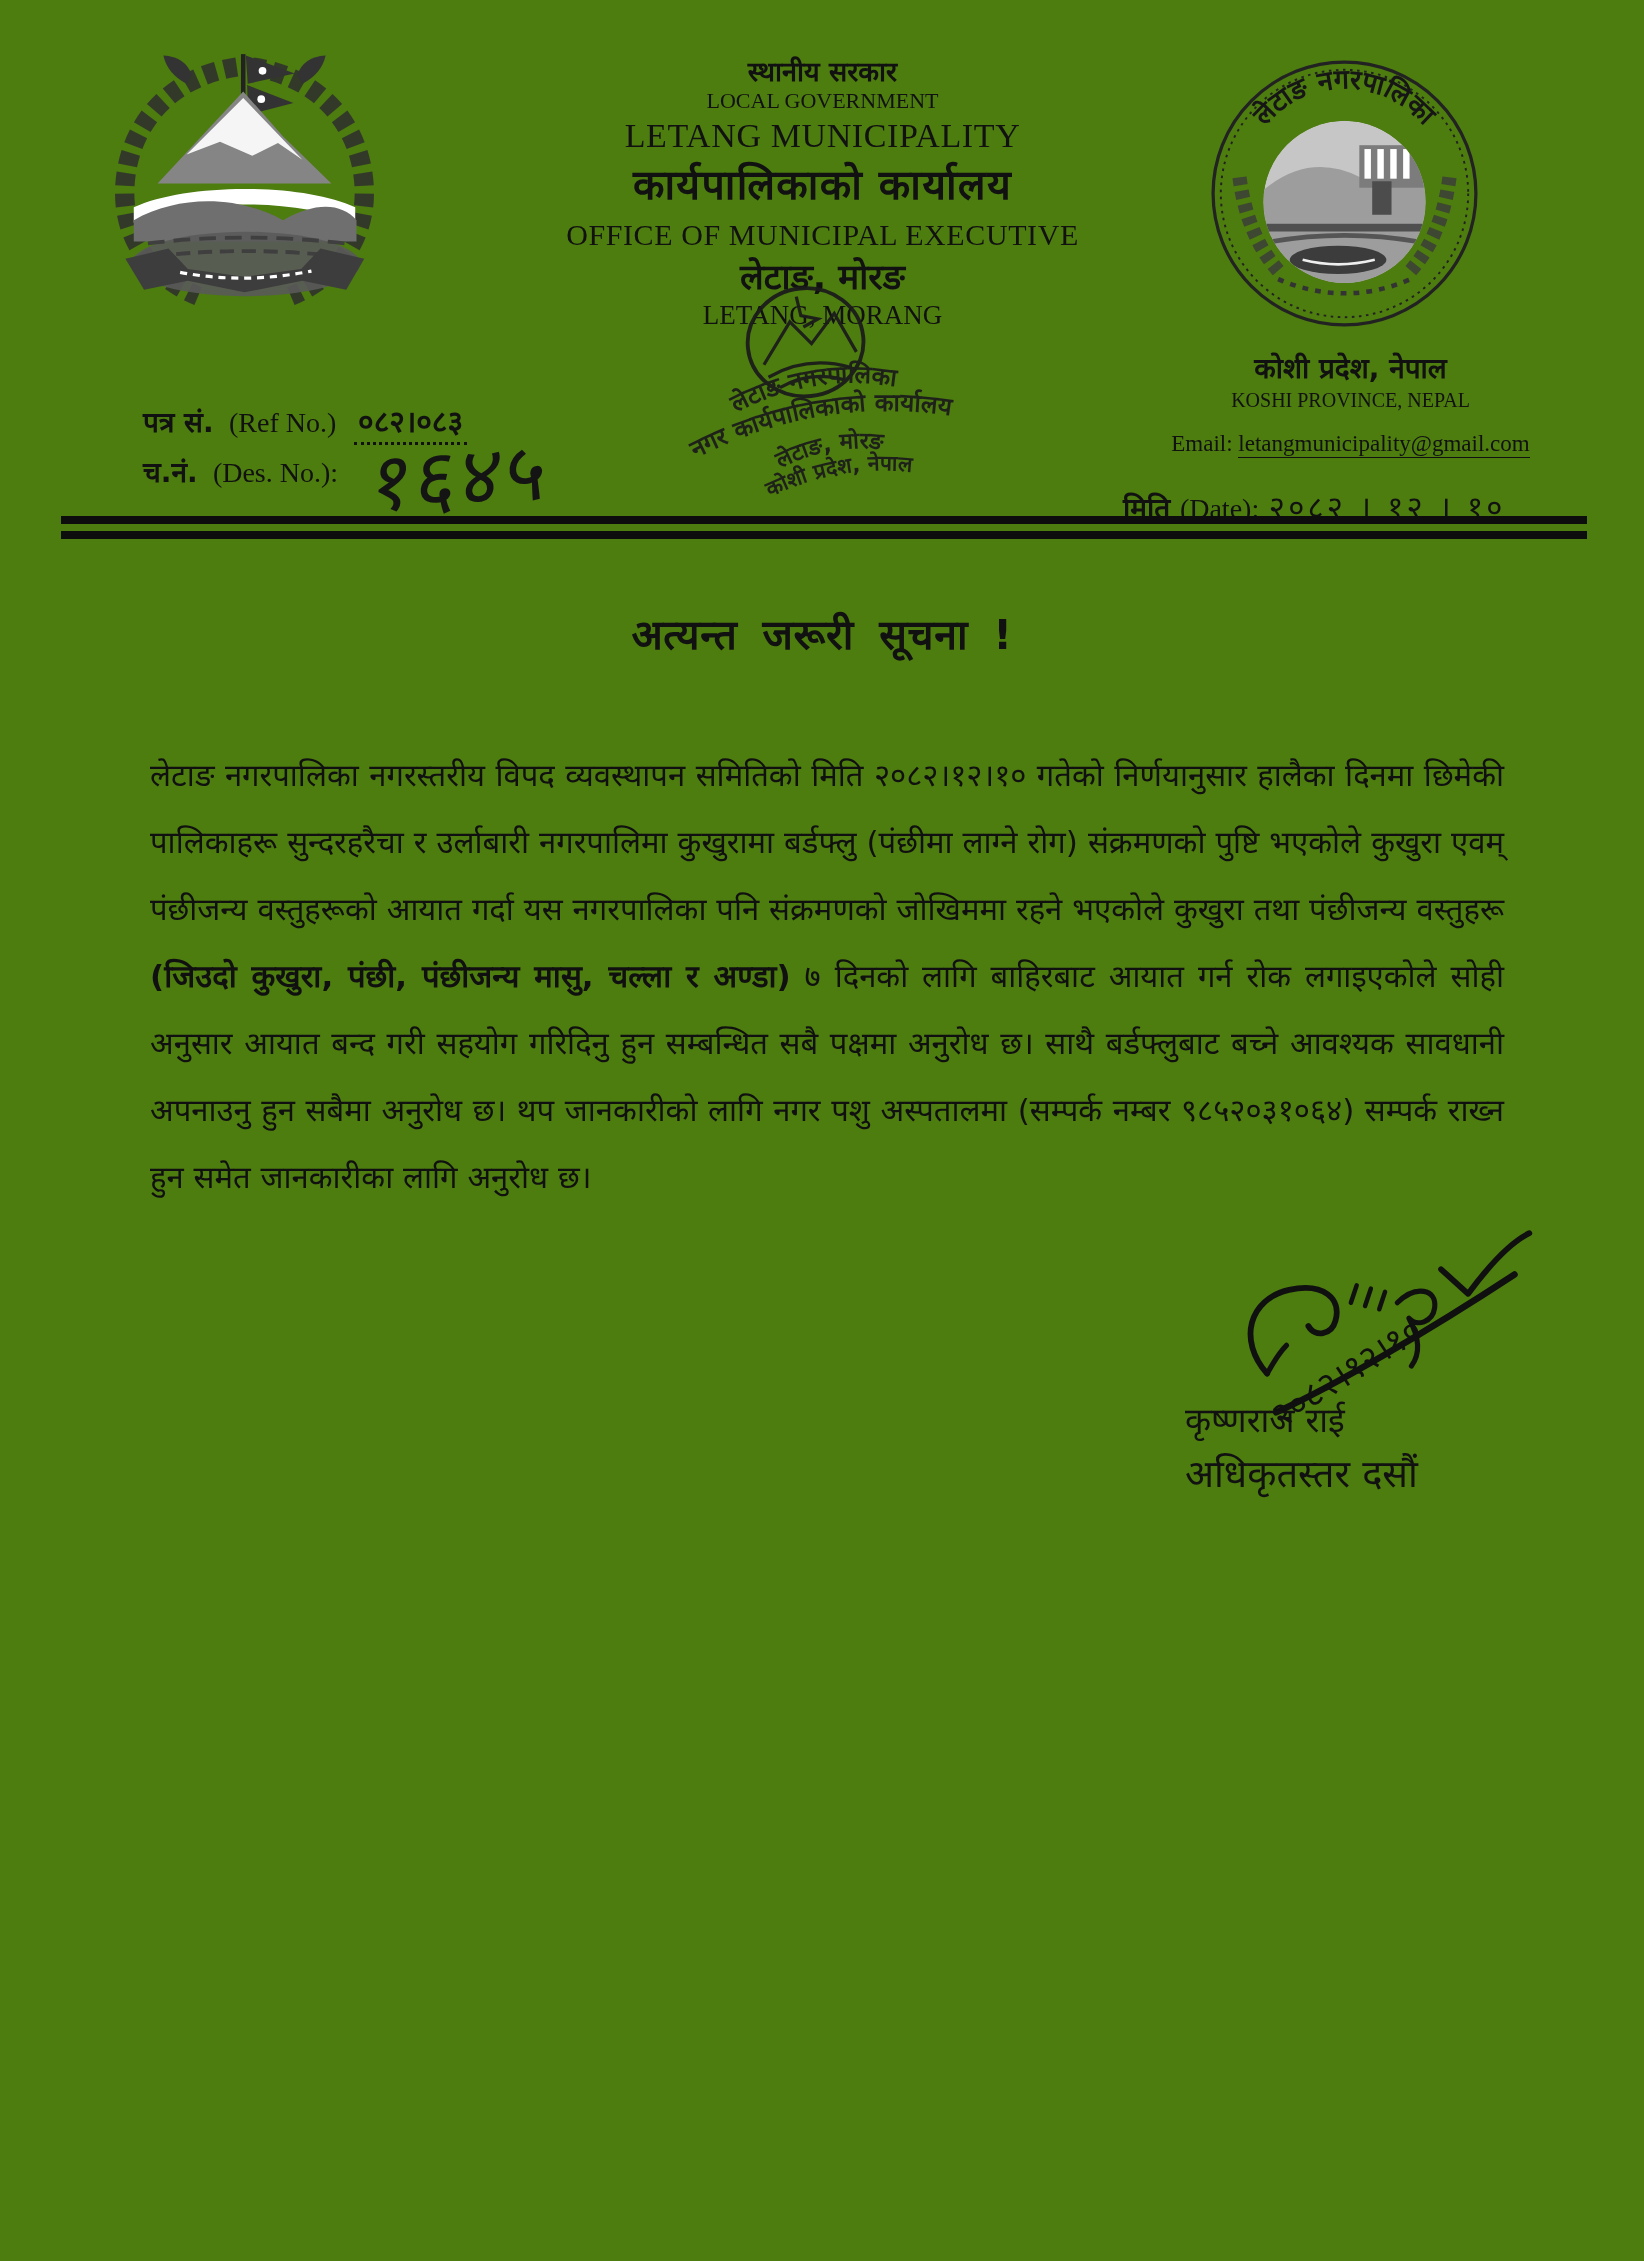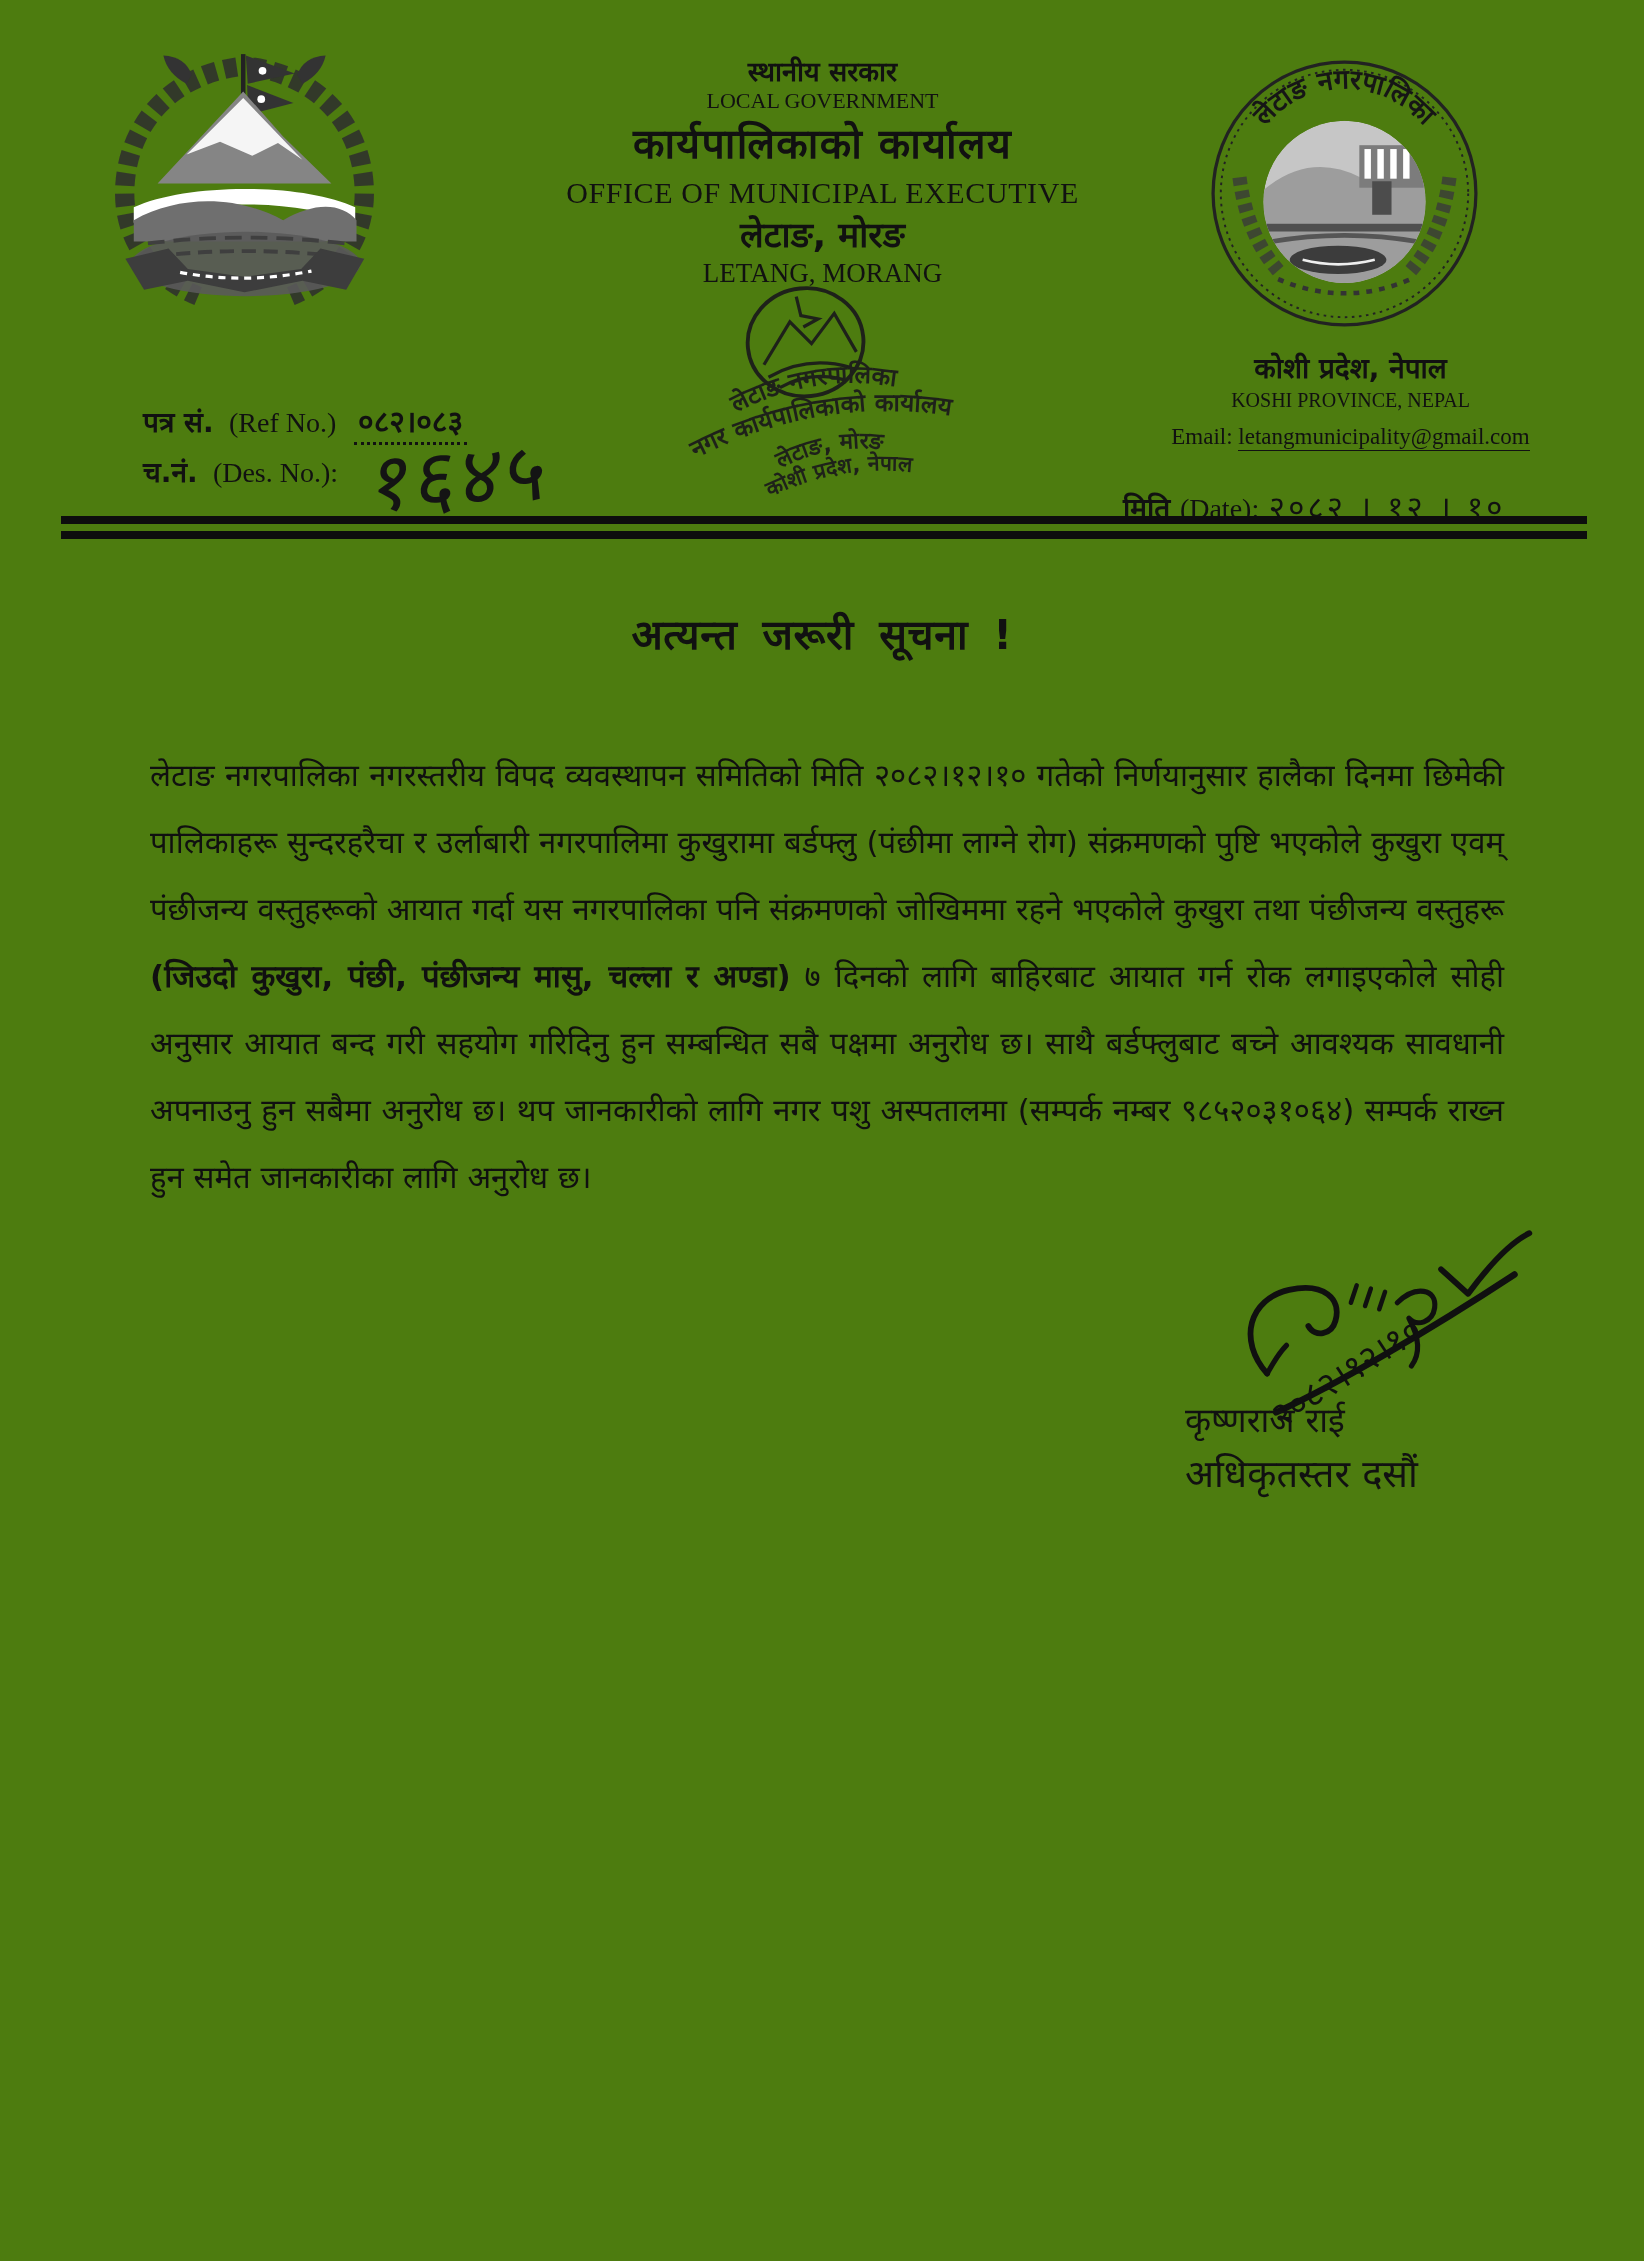--- a/index.html
+++ b/index.html
@@ -22,21 +22,21 @@
   .h-np-big{font-size:41px;font-weight:bold;margin-top:10.3px;letter-spacing:1.3px;}
   .h-np-big2{font-size:41px;font-weight:bold;margin-top:9px;letter-spacing:1.3px;}
   .h-en-mid{font-size:30px;margin-top:11.6px;letter-spacing:0.6px;}
   .h-np-place{font-size:35px;font-weight:bold;margin-top:7.7px;}
   .h-en-place{font-size:27px;margin-top:3.9px;}
 
   
   .province-block{left:1125px;top:353px;width:451px;text-align:center;line-height:1.15;}
   .prov-np{font-size:28px;font-weight:bold;}
   .prov-en{font-size:20px;margin-top:3.9px;}
-  .email-line{font-size:23px;margin-top:12px;}
+  .email-line{font-size:23px;margin-top:19px;}
   .email-line .mail{border-bottom:1.9px solid #111;padding-bottom:1.3px;}
 
   
   .ref-block{left:143px;top:407px;font-size:28px;line-height:1.0;}
   .ref-row{white-space:nowrap;}
   .ref-row + .ref-row{margin-top:22px;}
   .lbl-np{font-weight:bold;font-size:28px;}
   .lbl-en{font-size:28px;margin-left:6.4px;}
   .ref-val{font-weight:bold;font-size:30px;margin-left:9px;border-bottom:3.2px dotted #111;padding:0 3.9px 2.6px 3.9px;}
   .handwritten-no{
@@ -95,20 +95,21 @@
     <path d="M 90,308 Q 240,290 396,308" stroke="#3f3f3f" stroke-width="6" fill="none" stroke-dasharray="26 14"></path>
     <path d="M 100,328 Q 242,312 386,328" stroke="#3f3f3f" stroke-width="6" fill="none" stroke-dasharray="22 12"></path>
 
     <path d="M 55,332 L 122,316 L 152,348 L 240,360 L 328,348 L 358,316 L 426,332 L 398,380 L 330,366 L 240,384 L 152,366 L 84,380 Z" fill="#3d3d3d"></path>
     <path d="M 140,353 Q 240,372 344,351" stroke="#fff" stroke-width="5" fill="none" stroke-dasharray="11 9"></path>
   </svg>
 
   <div class="abs header-center">
     <div class="h-np-small">स्थानीय सरकार</div>
     <div class="h-en-small serif">LOCAL GOVERNMENT</div>
+    <div class="h-en-big serif">LETANG MUNICIPALITY</div>
     <div class="h-np-big2">कार्यपालिकाको कार्यालय</div>
     <div class="h-en-mid serif">OFFICE OF MUNICIPAL EXECUTIVE</div>
     <div class="h-np-place">लेटाङ, मोरङ</div>
     <div class="h-en-place serif">LETANG, MORANG</div>
   </div>
 
   <svg class="abs" style="left:654px;top:282px;" width="329" height="222" viewBox="0 0 510 345">
     <defs>
       <path id="stA" d="M 95,202 Q 250,128 405,185" fill="none"></path>
       <path id="stB" d="M 42,258 Q 255,172 468,232" fill="none"></path>

